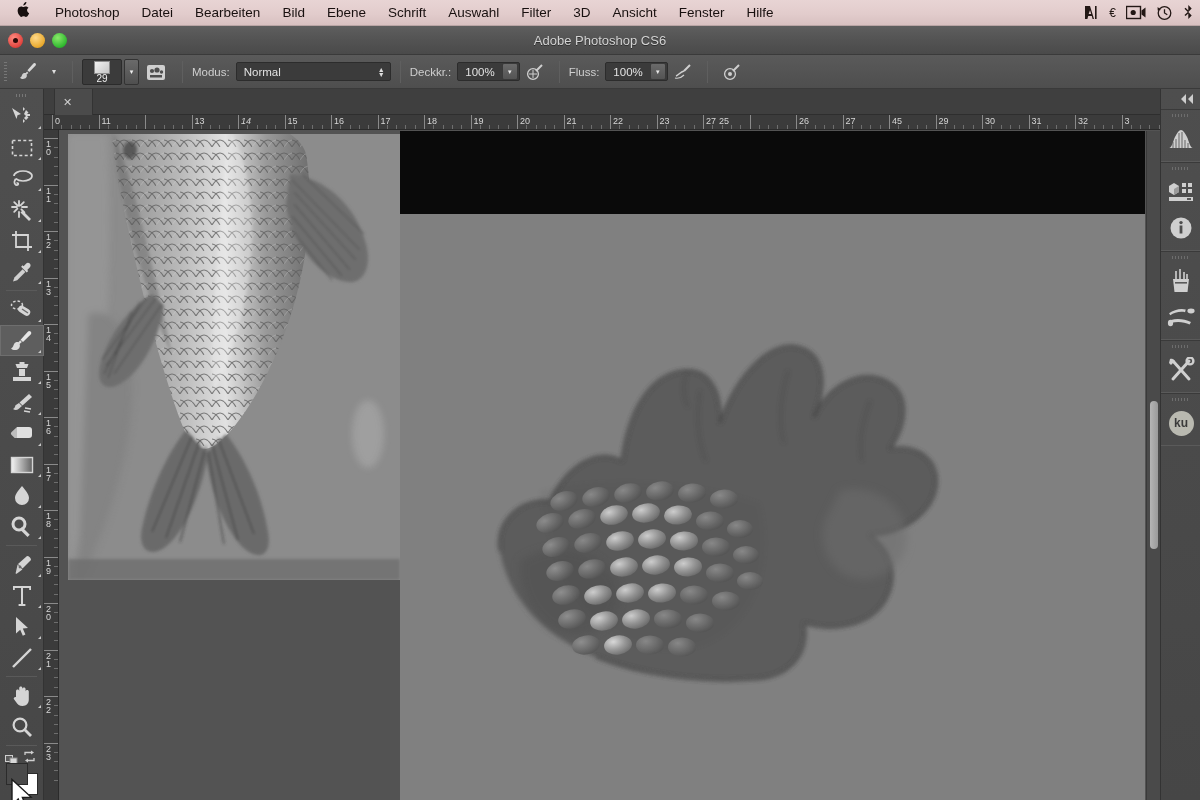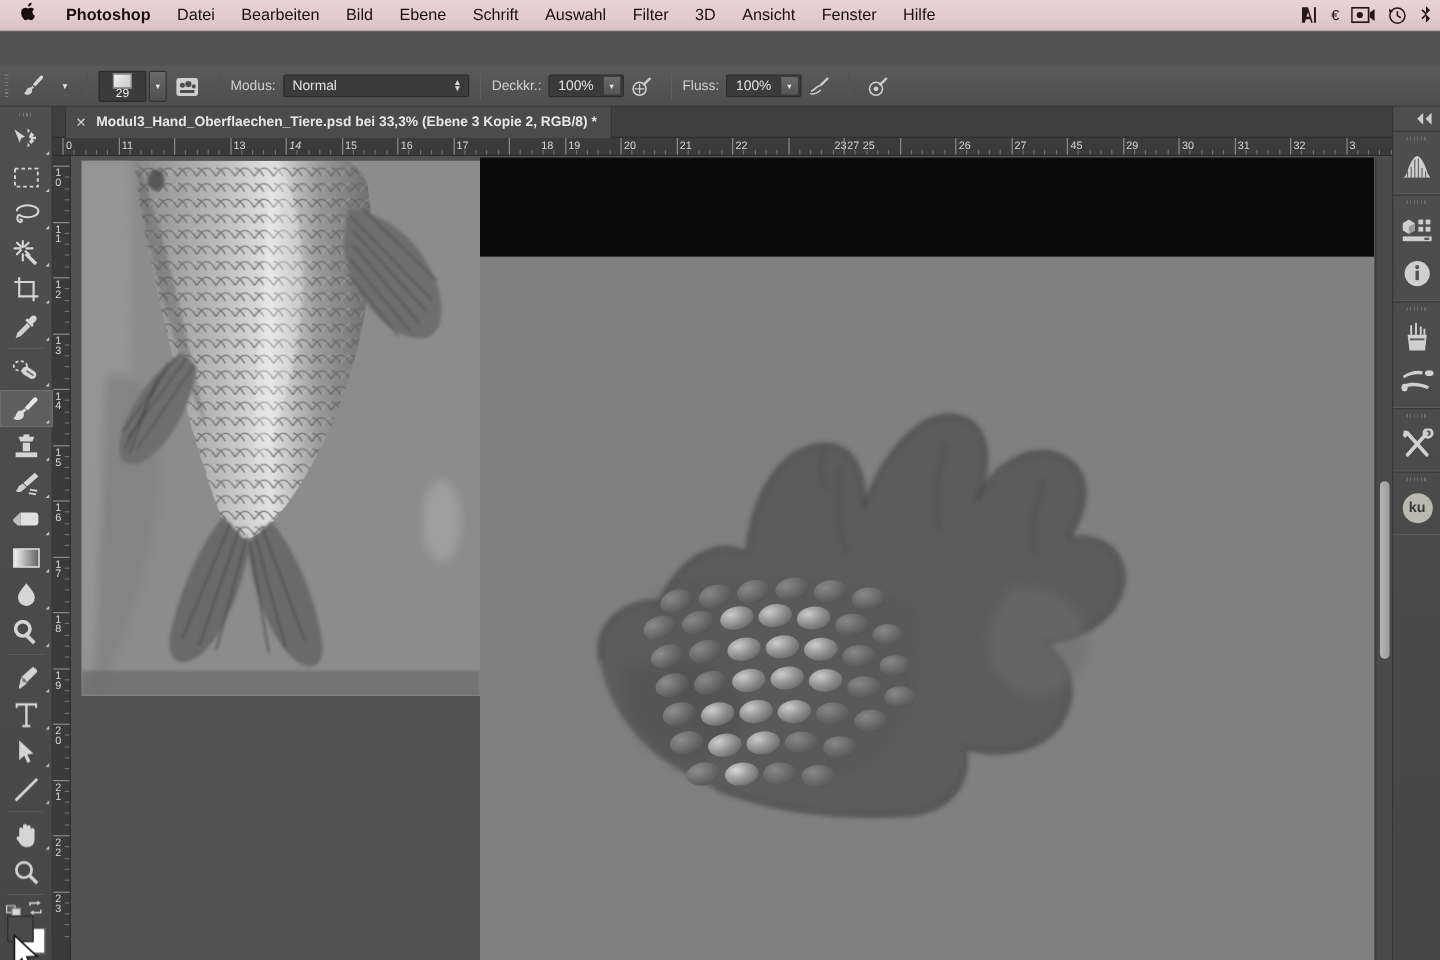--- a/index.html
+++ b/index.html
@@ -9,21 +9,21 @@
   
   #menubar{
     position:absolute; left:0; top:0; width:1200px; height:26px;
     background:linear-gradient(180deg,#e8d4d4 0%,#e2cccc 55%,#d8c0c0 100%);
     border-bottom:1px solid #b9a4a4;
     display:flex; align-items:center; color:#18100f; font-size:13.5px;
     z-index:60;
   }
   #menubar .apple{ margin-left:16px; margin-right:14px; font-size:16px; line-height:1; position:relative; top:-1px;}
   #menubar .mi{ padding:0 11px; white-space:nowrap; line-height:26px; }
-  #menubar .mi.bold{ font-weight:bold; }
+  #menubar .mi.bold{ font-weight:normal; }
   #menubar .spacer{ flex:1 1 auto; }
   #menubar .status{ display:flex; align-items:center; gap:10px; margin-right:6px; }
   #menubar .status span{ display:inline-flex; align-items:center; }
 
   
   #pswindow{ position:absolute; left:0; top:26px; width:1200px; height:774px; background:#535353; }
 
   
   #titlebar{
     position:absolute; left:0; top:0; width:1200px; height:29px;
@@ -192,20 +192,28 @@
     <span>
       <svg width="11" height="15" viewBox="0 0 11 15">
           <path fill="#231815" d="M5.3 0l3.4 3.5-3.4 3.4 3.4 3.5L5.3 14V8.4L2.5 11 1.5 10l3.3-3.1L1.5 3.8l1-1 2.8 2.6z"></path>
         </svg>
     </span>
   </div>
 </div>
 
 <div id="pswindow">
 
+  <div id="titlebar">
+    <div class="lights">
+      <div class="light red"></div>
+      <div class="light yellow"></div>
+      <div class="light green"></div>
+    </div>
+    <div class="wtitle">Adobe Photoshop CS6</div>
+  </div>
 
   <div id="optionsbar">
     <div class="grip">
         <i></i>
       </div>
     <div style="width:34px;display:flex;align-items:center;justify-content:center;">
       <svg width="22" height="22" viewBox="0 0 22 22">
           <path fill="#d8d8d8" d="M18.5 2.4c-.6-.6-1.5-.5-2.1.1l-6 6.7 1.9 1.9 6.3-6.6c.5-.6.5-1.5-.1-2.1z"></path>
           <path fill="#cfcfcf" d="M10.1 10.4l-1.4 1.6c-1.2-.3-2.6.1-3.3 1.2-.8 1.3-.6 2.6-2.4 3.6 1.3 1.6 4.7 1.8 6.2-.2.8-1.1.8-2.3.4-3.2l1.8-1.5-1.3-1.5z"></path>
         </svg>
@@ -267,21 +275,20 @@
           <circle cx="8" cy="12" r="5.4" fill="none" stroke="#cfcfcf" stroke-width="1.3"></circle>
           <circle cx="8" cy="12" r="2" fill="#cfcfcf"></circle>
           <path d="M11 9l6-6" stroke="#cfcfcf" stroke-width="2"></path>
         </svg>
     </div>
   </div>
 
   <div id="tabbar">
     <div id="doctab">
       <span class="x">✕</span>
-      <span>Modul3_Hand_Oberflaechen_Tiere.psd bei 33,3% (Ebene 3 Kopie 2, RGB/8) *</span>
     </div>
   </div>
 
   <div id="docarea">
 
     <div id="hruler">
         <div class="tk" style="left: 8px;"></div>
         <div class="lbl" style="left: 8px;">0</div>
         <div class="tkm" style="left: 17.3px;"></div>
         <div class="tkm" style="left: 26.6px;"></div>
@@ -323,21 +330,21 @@
         <div class="tkm" style="left: 305.6px;"></div>
         <div class="tkm" style="left: 314.9px;"></div>
         <div class="tkm" style="left: 324.2px;"></div>
         <div class="tk" style="left: 333.5px;"></div>
         <div class="lbl" style="left: 333.5px;">17</div>
         <div class="tkm" style="left: 342.8px;"></div>
         <div class="tkm" style="left: 352.1px;"></div>
         <div class="tkm" style="left: 361.4px;"></div>
         <div class="tkm" style="left: 370.7px;"></div>
         <div class="tk" style="left: 380px;"></div>
-        <div class="lbl" style="left: 380px; margin-left: 24px;">18</div>
+        <div class="lbl" style="left: 380px;">18</div>
         <div class="tkm" style="left: 389.3px;"></div>
         <div class="tkm" style="left: 398.6px;"></div>
         <div class="tkm" style="left: 407.9px;"></div>
         <div class="tkm" style="left: 417.2px;"></div>
         <div class="tk" style="left: 426.5px;"></div>
         <div class="lbl" style="left: 426.5px;">19</div>
         <div class="tkm" style="left: 435.8px;"></div>
         <div class="tkm" style="left: 445.1px;"></div>
         <div class="tkm" style="left: 454.4px;"></div>
         <div class="tkm" style="left: 463.7px;"></div>
@@ -353,21 +360,21 @@
         <div class="tkm" style="left: 538.1px;"></div>
         <div class="tkm" style="left: 547.4px;"></div>
         <div class="tkm" style="left: 556.7px;"></div>
         <div class="tk" style="left: 566px;"></div>
         <div class="lbl" style="left: 566px;">22</div>
         <div class="tkm" style="left: 575.3px;"></div>
         <div class="tkm" style="left: 584.6px;"></div>
         <div class="tkm" style="left: 593.9px;"></div>
         <div class="tkm" style="left: 603.2px;"></div>
         <div class="tk" style="left: 612.5px;"></div>
-        <div class="lbl" style="left: 612.5px; margin-left: 36px;">23</div>
+        <div class="lbl" style="left: 612.5px;">23</div>
         <div class="tkm" style="left: 621.8px;"></div>
         <div class="tkm" style="left: 631.1px;"></div>
         <div class="tkm" style="left: 640.4px;"></div>
         <div class="tkm" style="left: 649.7px;"></div>
         <div class="tk" style="left: 659px;"></div>
         <div class="lbl" style="left: 659px;">27</div>
         <div class="tkm" style="left: 668.3px;"></div>
         <div class="tkm" style="left: 677.6px;"></div>
         <div class="tkm" style="left: 686.9px;"></div>
         <div class="tkm" style="left: 696.2px;"></div>

